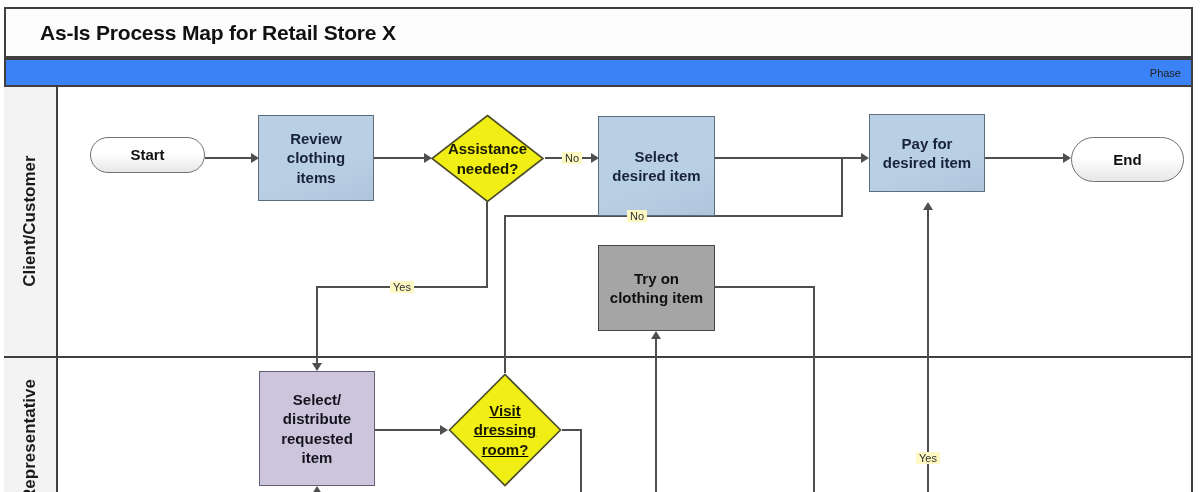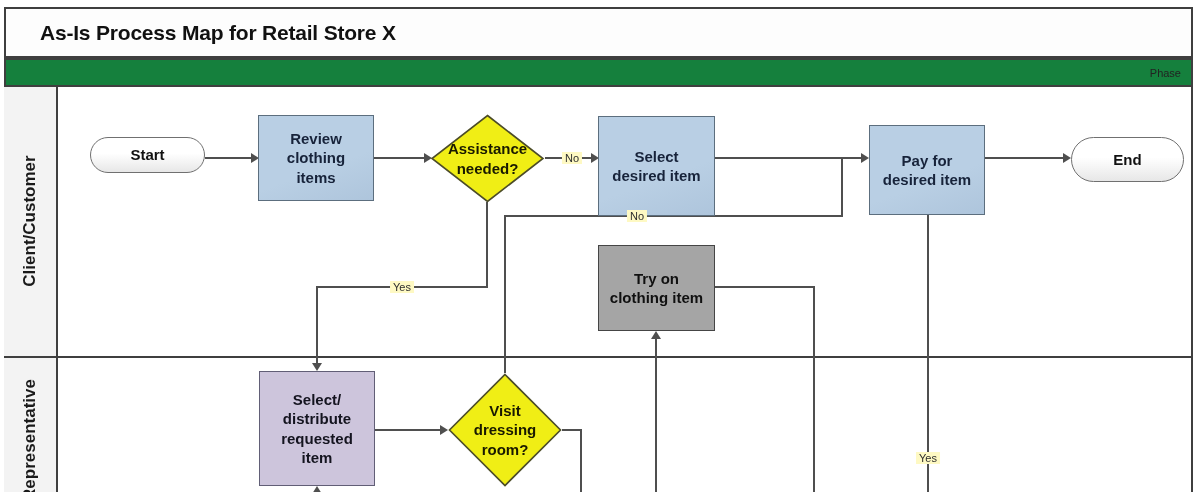--- a/index.html
+++ b/index.html
@@ -3,21 +3,21 @@
 <meta charset="utf-8">
 <style>
   html,body{margin:0;padding:0;background:#ffffff;}
   .screen{position:relative;width:1200px;height:492px;overflow:hidden;background:#fff;
           font-family:"Liberation Sans",sans-serif;}
   
   .title-bar{position:absolute;left:4px;top:7px;width:1185px;height:47px;
              border:2px solid var(--frame);background:#fdfdfd;display:flex;align-items:center;}
   .title-text{font-size:21px;font-weight:bold;color:#111;padding-left:14px;letter-spacing:-0.2px;margin-left:20px;}
   .phase-bar{position:absolute;left:4px;top:58px;width:1185px;height:25px;
-             border:2px solid var(--frame);background:#15803d;display:flex;align-items:center;justify-content:flex-end;}
+             border:2px solid var(--frame);background:#3b82f6;display:flex;align-items:center;justify-content:flex-end;}
   .phase-text{font-size:11px;color:#222;padding-right:10px;}
   .body-frame{position:absolute;left:4px;top:87px;width:1185px;height:405px;
               border-left:2px solid var(--frame);border-right:2px solid var(--frame);background:#fff;}
   .lane-strip{position:absolute;left:4px;top:87px;width:52px;height:405px;background:var(--lane-bg);
               border-right:2px solid var(--frame);}
   .lane-divider{position:absolute;left:4px;top:356px;width:1187px;height:2px;background:var(--frame);}
   .lane-label-box{position:absolute;overflow:hidden;}
   .lane-label{position:absolute;white-space:nowrap;font-size:17px;font-weight:bold;color:#1a1a1a;
               transform:rotate(-90deg);}
   
@@ -132,42 +132,42 @@
     </svg>
     <span class="node-label">Assistance
 needed?</span>
   </div>
 
   <div class="node process blue" style="left:598px;top:116px;width:117px;height:100px;">
     <span class="node-label">Select
 desired item</span>
   </div>
 
-  <div class="node process blue" style="left:869px;top:125px;width:116px;height:90px;">
+  <div class="node process blue" style="left:869px;top:114px;width:116px;height:78px;">
     <span class="node-label">Pay for
 desired item</span>
   </div>
 
   <div class="node terminator" style="left:1071px;top:137px;width:113px;height:45px;">
     <span class="node-label">End</span>
   </div>
 
   <div class="node process gray" style="left:598px;top:245px;width:117px;height:86px;">
     <span class="node-label">Try on
 clothing item</span>
   </div>
 
   <div class="node process purple" style="left:259px;top:371px;width:116px;height:115px;">
     <span class="node-label">Select/
 distribute
 requested
 item</span>
   </div>
 
-  <div class="node diamond" style="left:448px;top:373px;width:114px;height:114px;">
+  <div class="node diamond" style="left:448px;top:373px;width:114px;height:114px;text-decoration:underline;">
     <svg class="diamond-svg" viewBox="0 0 114 114" preserveAspectRatio="none">
       <polygon points="57,1.5 112.5,57 57,112.5 1.5,57"></polygon>
     </svg>
     <span class="node-label">Visit
 dressing
 room?</span>
   </div>
 
 </div>
 

